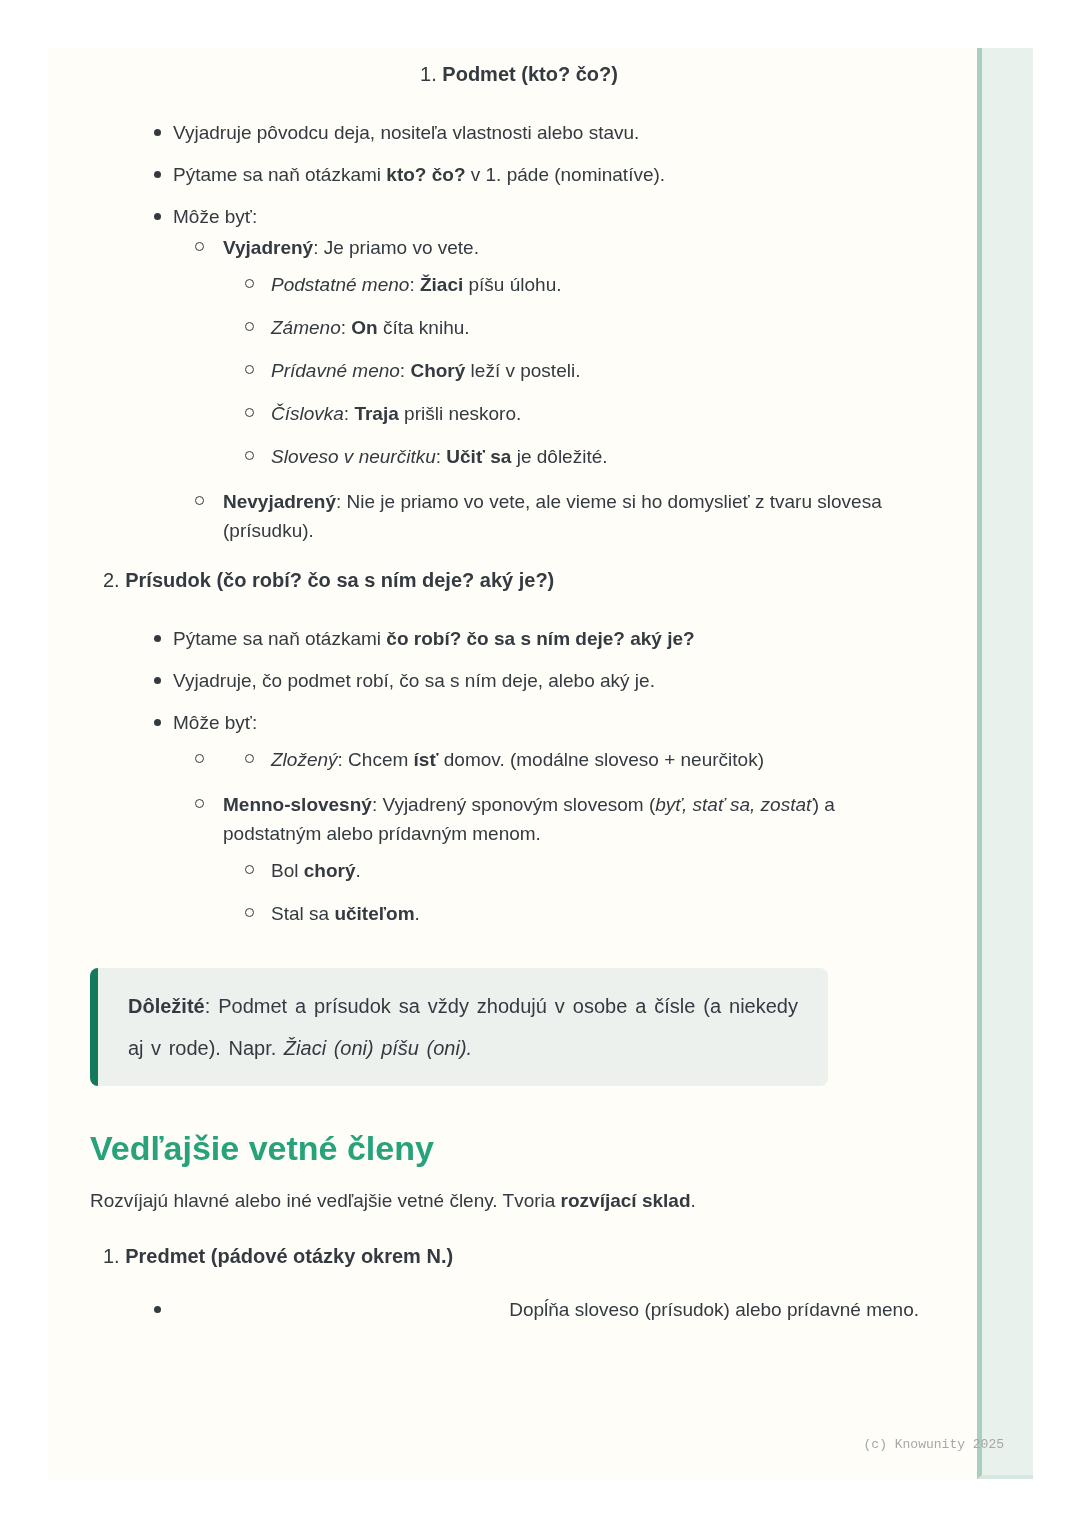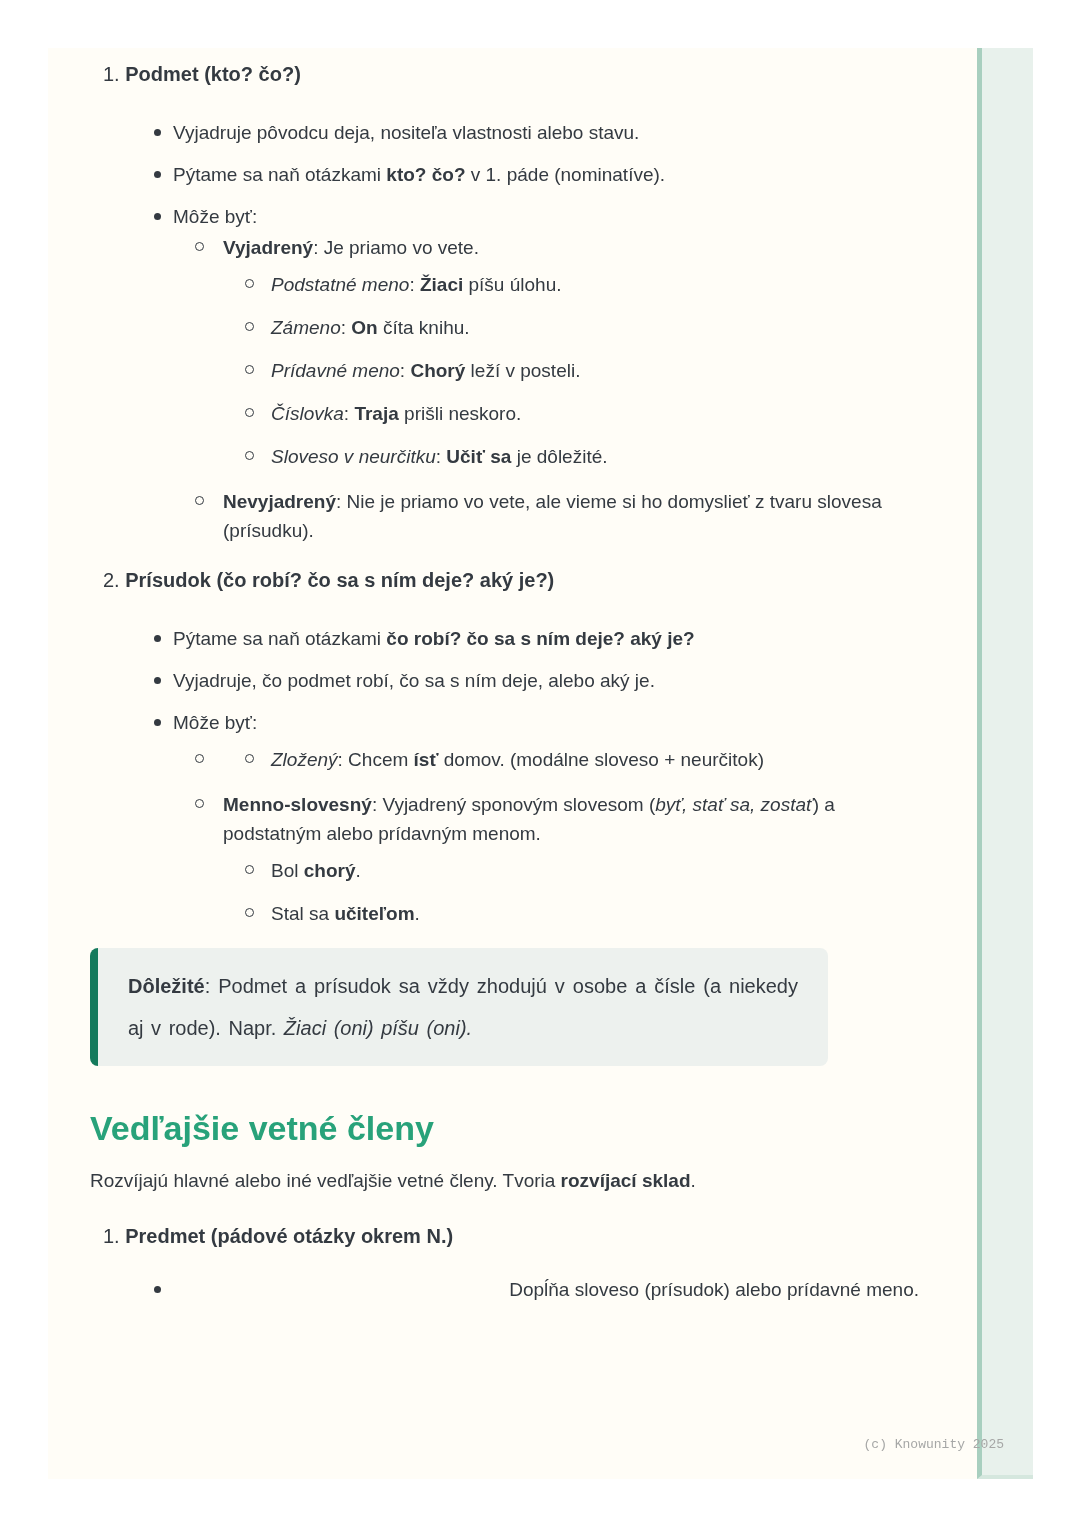--- a/index.html
+++ b/index.html
@@ -22,21 +22,21 @@
     border-bottom:4px solid #d5e7de;
     box-sizing:border-box;
   }
   .content{
     position:absolute;left:90px;top:51px;width:845px;
     font-size:19px;line-height:29px;
   }
   .rb{font-weight:700;}
   .ri{font-style:italic;}
   .sec-head{font-size:20px;line-height:30px;padding-left:13px;margin-top:20px;}
-  .sec-head:first-child{margin-top:8px;}
+  .sec-head:first-child{margin-top:8px;text-align:center;}
   .sec-head .ttl{font-weight:700;}
   ul{list-style:none;margin:16px;padding:0;}
   ul.l1{margin-top:29px;}
   ul.l1 > li{position:relative;padding-left:67px;margin-bottom:13px;}
   ul.l1 > li::before{
     content:"";position:absolute;left:48px;top:11px;width:7px;height:7px;
     border-radius:50%;background:currentColor;
   }
   ul.l2{margin-top:2px;}
   ul.l2 > li{position:relative;padding-left:34px;margin-bottom:11px;}
@@ -44,21 +44,21 @@
     content:"";position:absolute;left:6px;top:9px;width:7px;height:7px;
     border-radius:50%;border:1.5px solid currentColor;background:transparent;
   }
   ul.l3{margin-top:8px;}
   ul.l3 > li{position:relative;padding-left:32px;margin-bottom:14px;}
   ul.l3 > li::before{
     content:"";position:absolute;left:6px;top:9px;width:7px;height:7px;
     border-radius:50%;border:1.5px solid currentColor;background:transparent;
   }
   .callout{
-    margin-top:20px;
+    margin-top:40px;
     width:738px;box-sizing:border-box;
     background:var(--callout-bg,#edf1ee);
     border-left:8px solid var(--callout-border,#147a5c);
     border-radius:8px;
     padding:17px 30px;
     font-size:20px;line-height:42px;
     text-align:justify;
     word-spacing:2px;
   }
   h2.green-heading{

